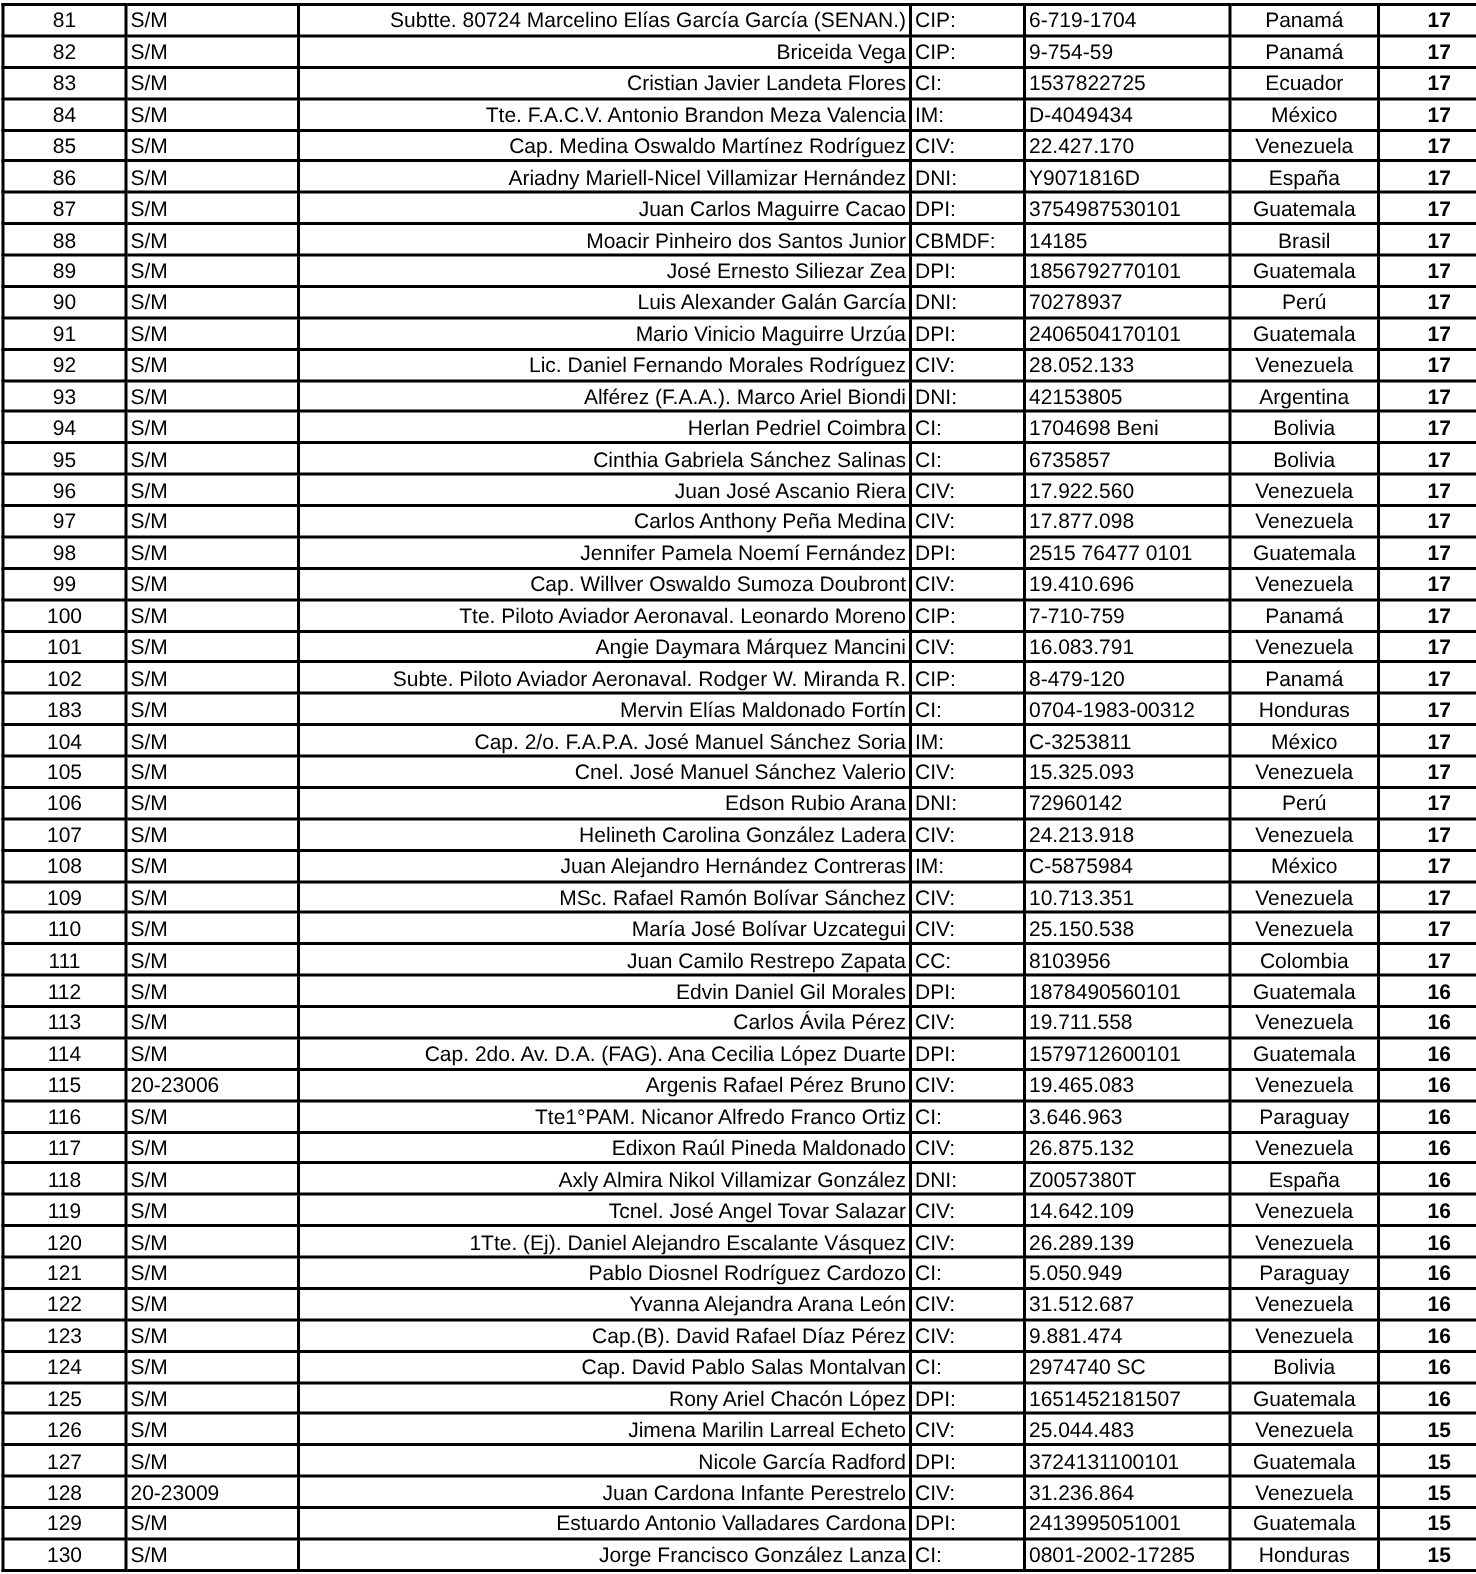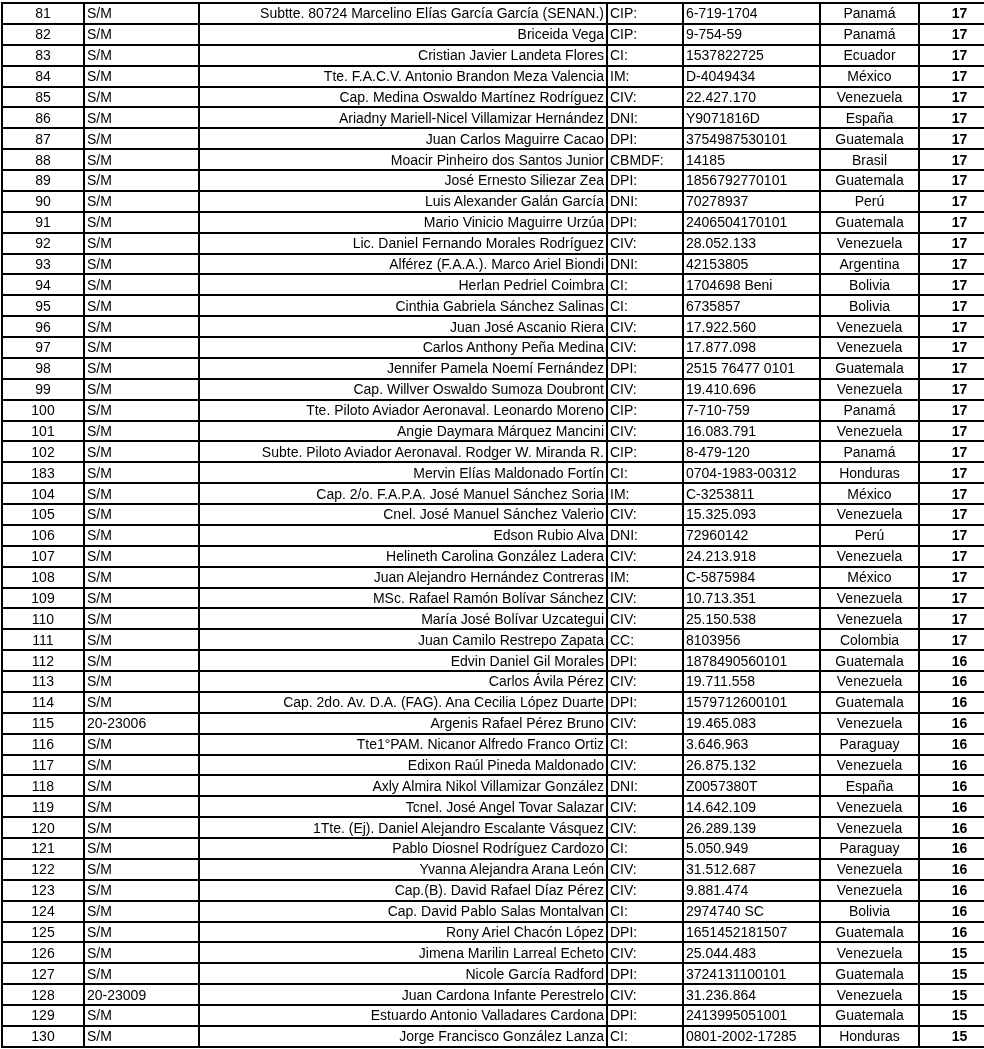--- a/index.html
+++ b/index.html
@@ -268,21 +268,21 @@
           <td class="c-reg">S/M</td>
           <td class="c-name">Cnel. José Manuel Sánchez Valerio</td>
           <td class="c-doctype">CIV:</td>
           <td class="c-docnum">15.325.093</td>
           <td class="c-country">Venezuela</td>
           <td class="c-count">17</td>
         </tr>
         <tr>
           <td class="c-no">106</td>
           <td class="c-reg">S/M</td>
-          <td class="c-name">Edson Rubio Alva</td>
+          <td class="c-name">Edson Rubio Arana</td>
           <td class="c-doctype">DNI:</td>
           <td class="c-docnum">72960142</td>
           <td class="c-country">Perú</td>
           <td class="c-count">17</td>
         </tr>
         <tr>
           <td class="c-no">107</td>
           <td class="c-reg">S/M</td>
           <td class="c-name">Helineth Carolina González Ladera</td>
           <td class="c-doctype">CIV:</td>

